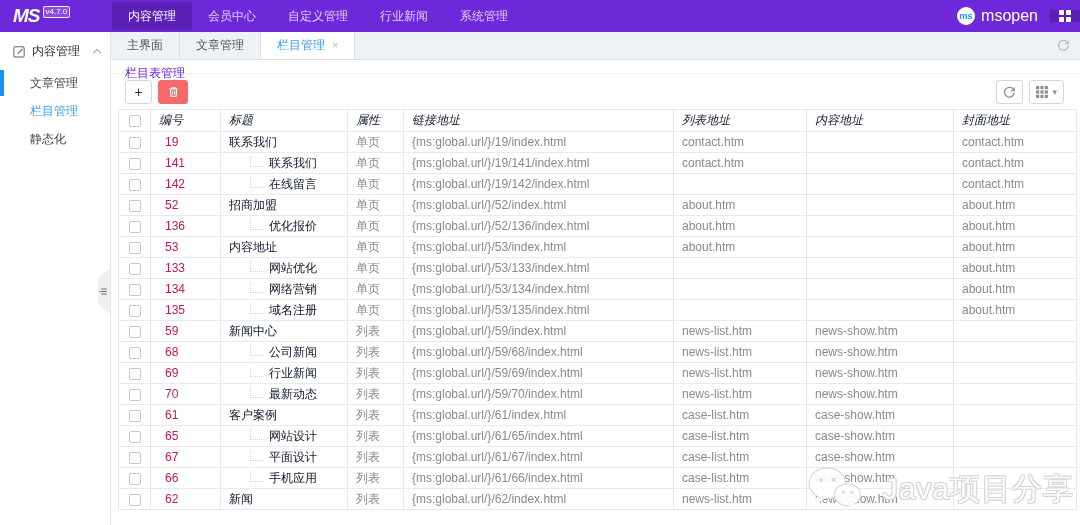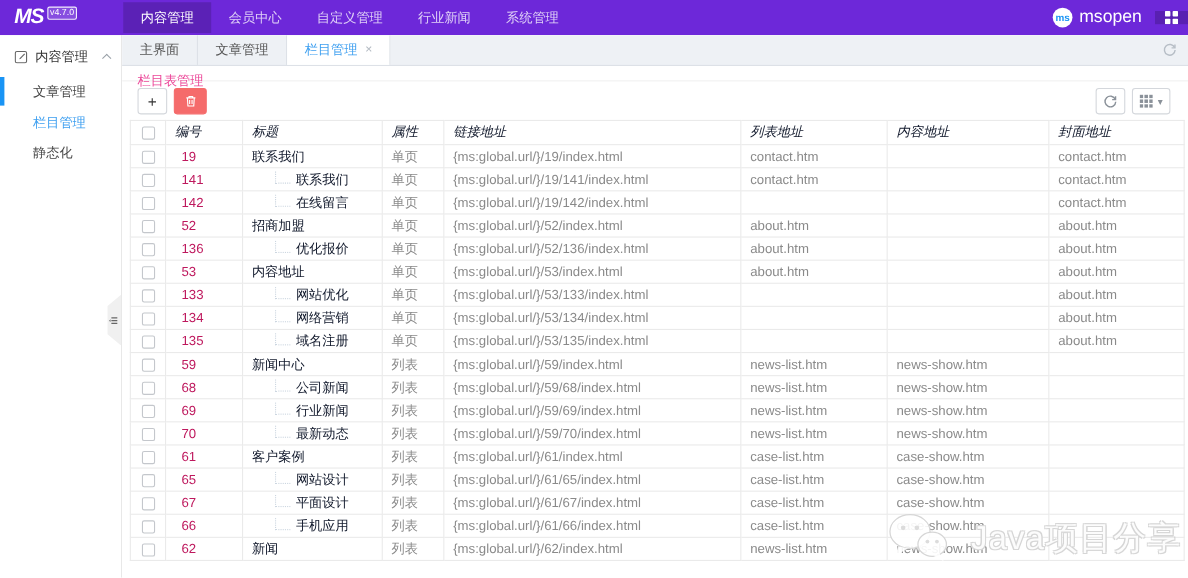--- a/index.html
+++ b/index.html
@@ -39,21 +39,21 @@
 
   
   .tabbar { height:28px; background:#eef1f5; border-bottom:1px solid #dde1e7; display:flex; align-items:stretch; position:relative; }
   .tab { line-height:27px; padding:0 16px; border-right:1px solid #dde1e7; color:#555; cursor:pointer;
     display:flex; align-items:center; gap:7px; font-size:12px; }
   .tab.active { background:#fff; color:#3d9ff0; }
   .tab-close { color:#b3bac2; font-size:11px; }
   .tab-refresh { position:absolute; right:10px; top:7px; cursor:pointer; opacity:.8; }
 
   
-  .page-title { height:14px; line-height:26px; padding-left:14px; color:#ec4899; border-bottom:1px solid #f1f1f1; font-size:12px; }
+  .page-title { height:14px; line-height:26px; padding-left:14px; color:#6d28d9; border-bottom:1px solid #f1f1f1; font-size:12px; }
   .toolbar { display:flex; align-items:center; padding:6px 10px 5px 14px; }
   .btn { height:24px; min-width:27px; border:1px solid #d4d7dc; border-radius:3px; background:#fff;
     display:flex; align-items:center; justify-content:center; margin-right:6px; cursor:pointer;
     color:#333; font-size:14px; padding:0 6px; }
   .btn.danger { background:#f56b6b; border-color:#f56b6b; color:#fff; min-width:30px; }
   .toolbar-right { margin-left:auto; display:flex; }
   .btn .caret { font-size:9px; color:#8a9199; margin-left:4px; }
 
   
   .table-wrap { margin-left:7px; }

